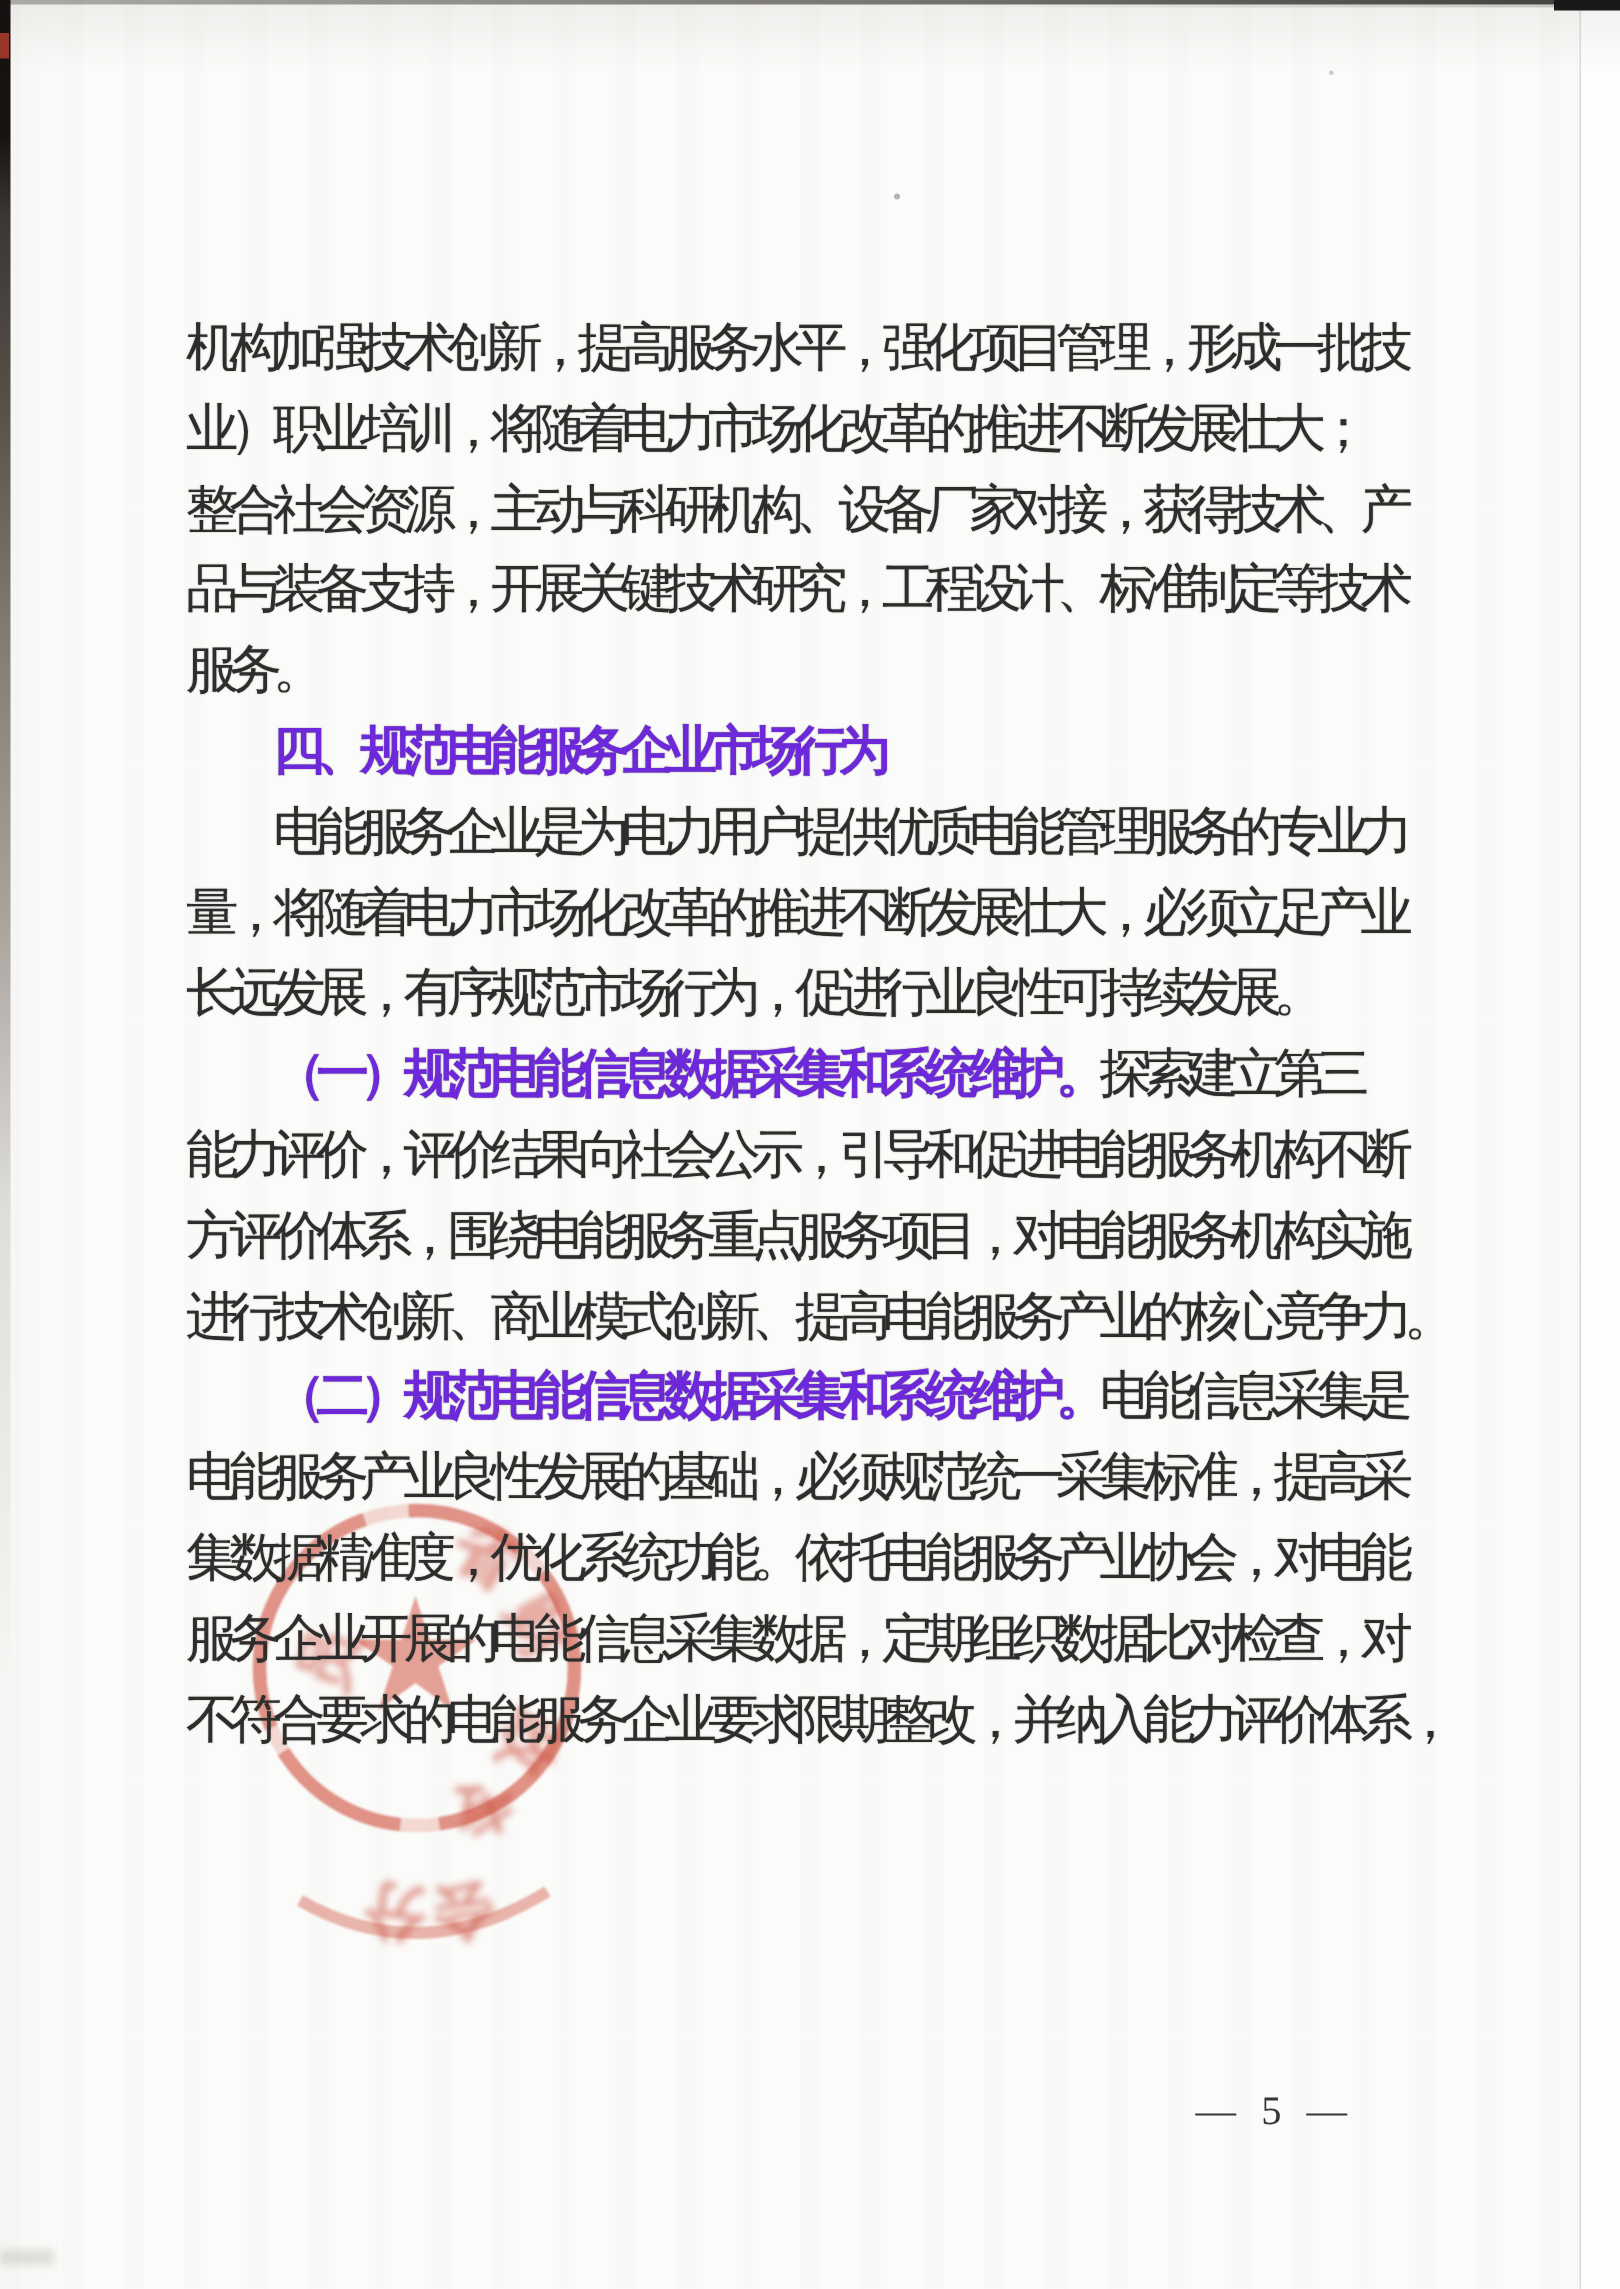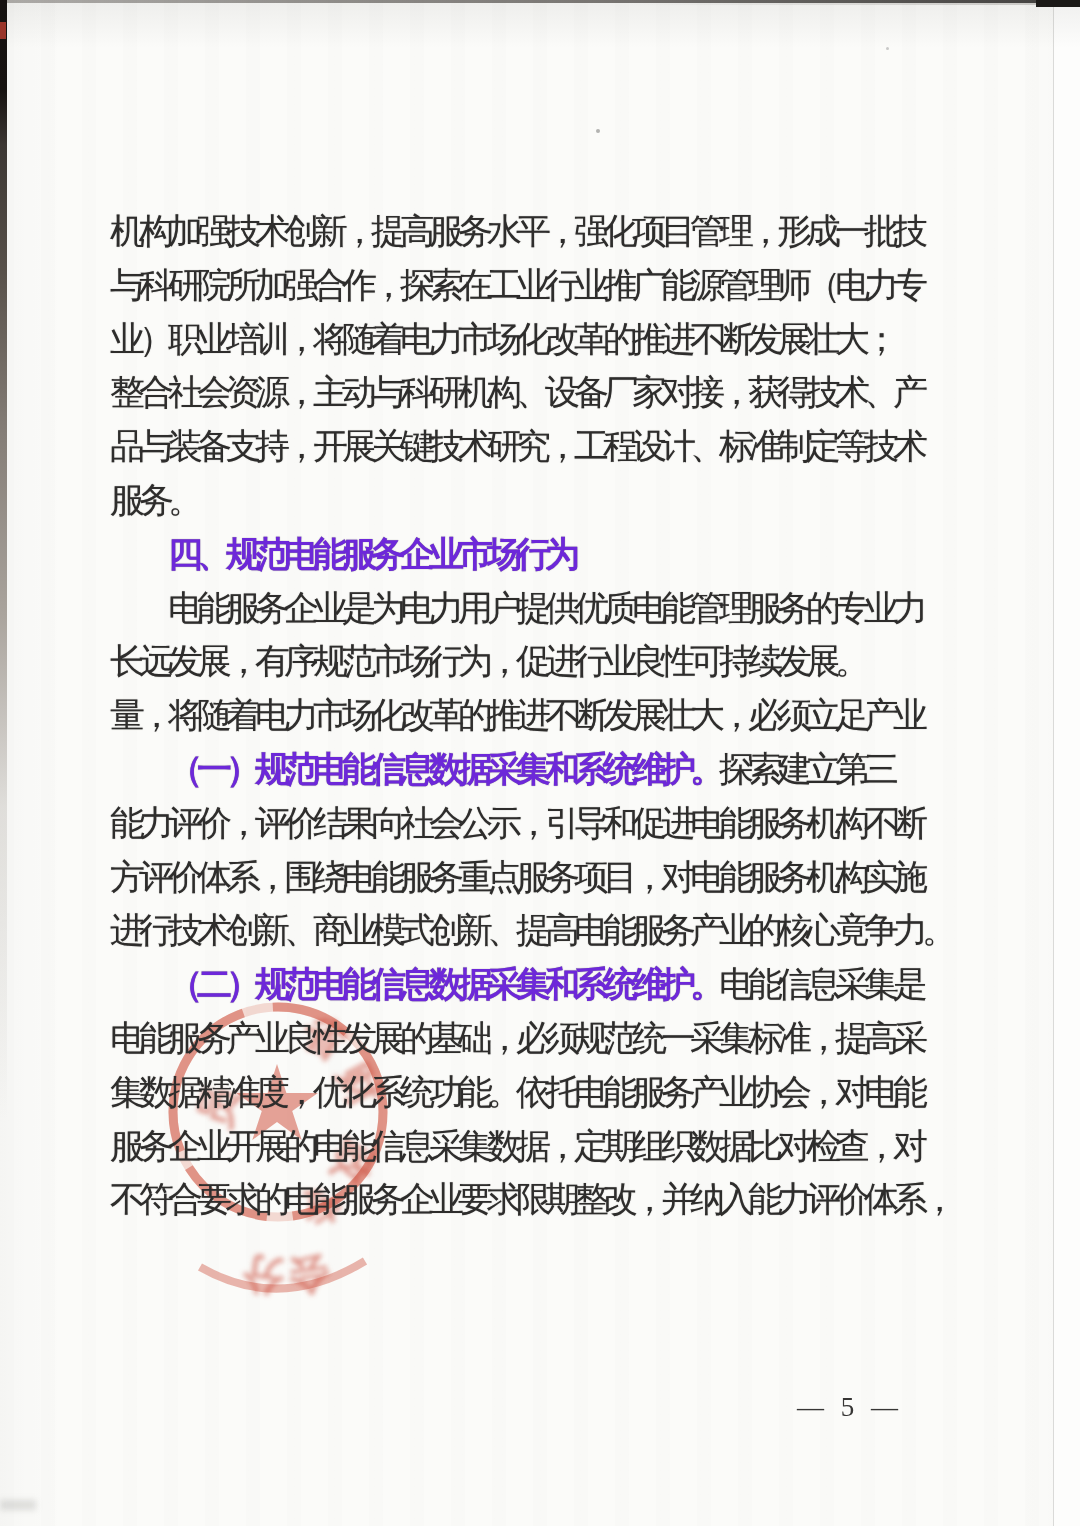--- a/index.html
+++ b/index.html
@@ -50,21 +50,21 @@
   .dot-a{position:absolute;left:596px;top:129px;width:4px;height:4px;border-radius:50%;
     background:rgba(90,90,88,0.45);}
   .dot-b{position:absolute;left:886px;top:47px;width:3px;height:3px;border-radius:50%;
     background:rgba(110,110,108,0.35);}
   .bottom-smudge{
     position:absolute;left:0;top:1500px;width:36px;height:10px;
     background:rgba(125,122,118,0.22);filter:blur(3px);
   }
   
   .content{
-    position:absolute;left:110px;top:205px;width:830px;
+    position:absolute;left:124px;top:205px;width:830px;
     color:#2e2d2c;
   }
   .line{
     height:53.8px;line-height:53.8px;white-space:nowrap;
     font-size:35px;letter-spacing:-6px;
     text-shadow:0 0 1px rgba(70,68,66,0.55);
   }
   .line .b{font-weight:700;color:#6d28d9;text-shadow:0 0 1px rgba(40,38,36,0.6);}
   .ind{text-indent:58px;}
   
@@ -117,29 +117,28 @@
   <span class="g g1">财</span>
   <span class="g g2">政</span>
   <span class="g g3">专</span>
   <span class="g g4">员</span>
   <span class="g g5">分</span>
   <span class="g g6">会</span>
 </div>
 
 <div class="content">
   <div class="line"><span class="b"></span><span>机构加强技术创新，提高服务水平，强化项目管理，形成一批技</span></div>
-  <div class="line"><span class="b"></span><span>与科研院所加强合作，探索在工业行业推广能源管理师（电力专</span></div>
   <div class="line"><span class="b"></span><span>业）职业培训，将随着电力市场化改革的推进不断发展壮大；</span></div>
   <div class="line"><span class="b"></span><span>整合社会资源，主动与科研机构、设备厂家对接，获得技术、产</span></div>
   <div class="line"><span class="b"></span><span>品与装备支持，开展关键技术研究，工程设计、标准制定等技术</span></div>
   <div class="line"><span class="b"></span><span>服务。</span></div>
   <div class="line ind"><span class="b">四、规范电能服务企业市场行为</span><span></span></div>
   <div class="line ind"><span class="b"></span><span>电能服务企业是为电力用户提供优质电能管理服务的专业力</span></div>
+  <div class="line"><span class="b"></span><span>量，将随着电力市场化改革的推进不断发展壮大，必须立足产业</span></div>
   <div class="line"><span class="b"></span><span>长远发展，有序规范市场行为，促进行业良性可持续发展。</span></div>
-  <div class="line"><span class="b"></span><span>量，将随着电力市场化改革的推进不断发展壮大，必须立足产业</span></div>
   <div class="line ind"><span class="b">（一）规范电能信息数据采集和系统维护。</span><span>探索建立第三</span></div>
   <div class="line"><span class="b"></span><span>能力评价，评价结果向社会公示，引导和促进电能服务机构不断</span></div>
   <div class="line"><span class="b"></span><span>方评价体系，围绕电能服务重点服务项目，对电能服务机构实施</span></div>
   <div class="line"><span class="b"></span><span>进行技术创新、商业模式创新、提高电能服务产业的核心竟争力。</span></div>
   <div class="line ind"><span class="b">（二）规范电能信息数据采集和系统维护。</span><span>电能信息采集是</span></div>
   <div class="line"><span class="b"></span><span>电能服务产业良性发展的基础，必须规范统一采集标准，提高采</span></div>
   <div class="line"><span class="b"></span><span>集数据精准度，优化系统功能。依托电能服务产业协会，对电能</span></div>
   <div class="line"><span class="b"></span><span>服务企业开展的电能信息采集数据，定期组织数据比对检查，对</span></div>
   <div class="line"><span class="b"></span><span>不符合要求的电能服务企业要求限期整改，并纳入能力评价体系，</span></div>
 </div>

